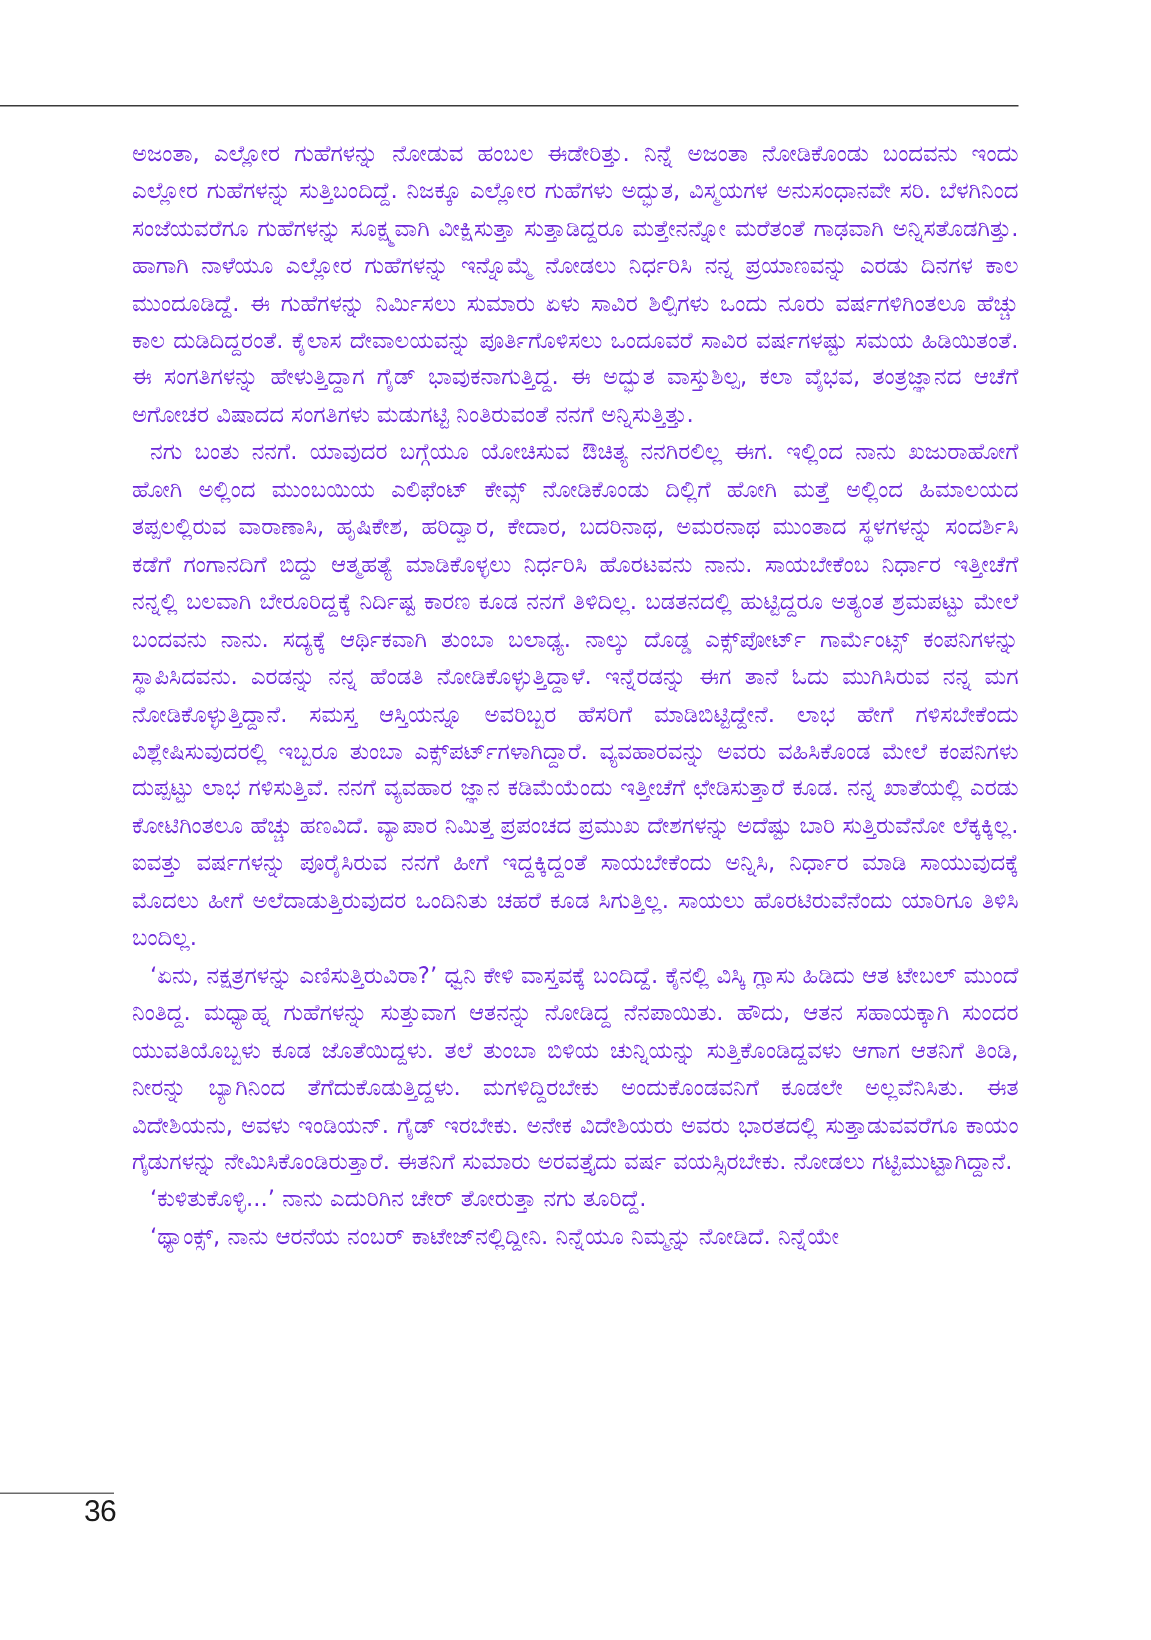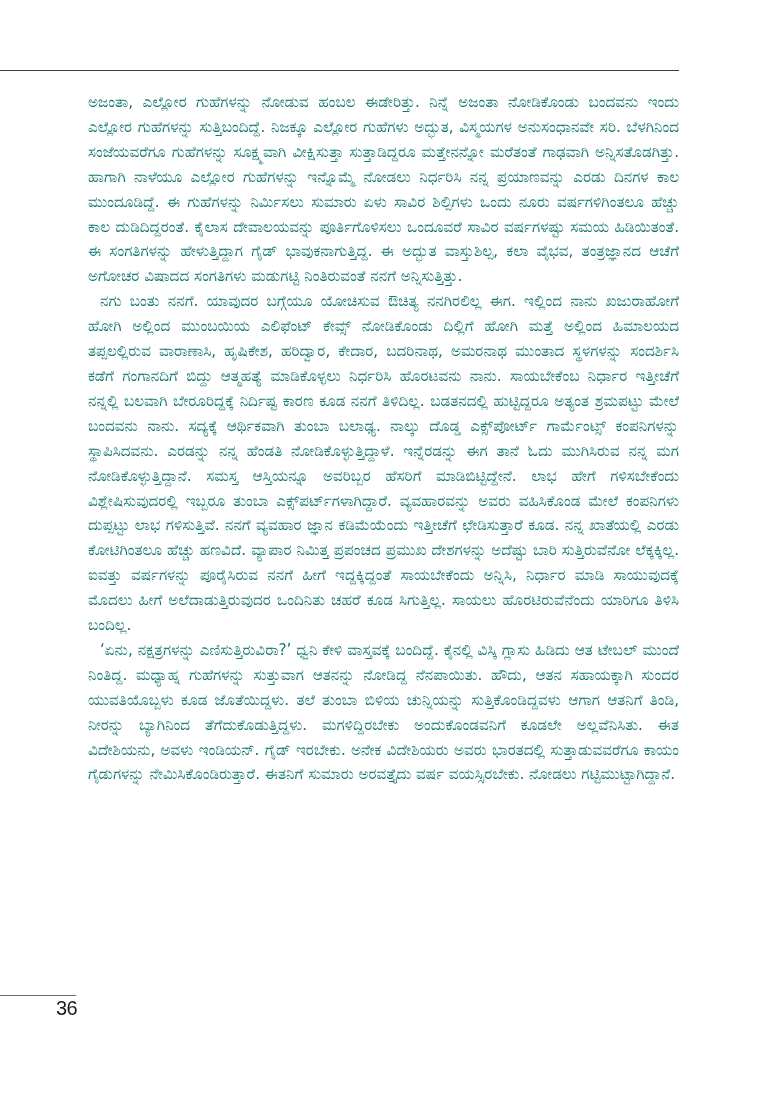--- a/index.html
+++ b/index.html
@@ -23,21 +23,21 @@
       border-top: 1.5px solid #3a3a3a;
     }
     .text-block {
       position: absolute;
       left: 88px;
       top: 90px;
       width: 591px;
       font-family: "DejaVu Sans", sans-serif;
       font-size: 15.2px;
       line-height: 24.9px;
-      color: #0f766e;
+      color: #6d28d9;
     }
     .para {
       margin: 0;
       text-align: justify;
       text-align-last: left;
     }
     .para.indent {
       text-indent: 12px;
     }
     .bottom-rule {
@@ -61,16 +61,18 @@
   </style>
 </head>
 <body>
 
 <div class="top-rule"></div>
 
 <div class="text-block">
   <p class="para">ಅಜಂತಾ, ಎಲ್ಲೋರ ಗುಹೆಗಳನ್ನು ನೋಡುವ ಹಂಬಲ ಈಡೇರಿತ್ತು. ನಿನ್ನೆ ಅಜಂತಾ ನೋಡಿಕೊಂಡು ಬಂದವನು ಇಂದು ಎಲ್ಲೋರ ಗುಹೆಗಳನ್ನು ಸುತ್ತಿಬಂದಿದ್ದೆ. ನಿಜಕ್ಕೂ ಎಲ್ಲೋರ ಗುಹೆಗಳು ಅದ್ಭುತ, ವಿಸ್ಮಯಗಳ ಅನುಸಂಧಾನವೇ ಸರಿ. ಬೆಳಗಿನಿಂದ ಸಂಜೆಯವರೆಗೂ ಗುಹೆಗಳನ್ನು ಸೂಕ್ಷ್ಮವಾಗಿ ವೀಕ್ಷಿಸುತ್ತಾ ಸುತ್ತಾಡಿದ್ದರೂ ಮತ್ತೇನನ್ನೋ ಮರೆತಂತೆ ಗಾಢವಾಗಿ ಅನ್ನಿಸತೊಡಗಿತ್ತು. ಹಾಗಾಗಿ ನಾಳೆಯೂ ಎಲ್ಲೋರ ಗುಹೆಗಳನ್ನು ಇನ್ನೊಮ್ಮೆ ನೋಡಲು ನಿರ್ಧರಿಸಿ ನನ್ನ ಪ್ರಯಾಣವನ್ನು ಎರಡು ದಿನಗಳ ಕಾಲ ಮುಂದೂಡಿದ್ದೆ. ಈ ಗುಹೆಗಳನ್ನು ನಿರ್ಮಿಸಲು ಸುಮಾರು ಏಳು ಸಾವಿರ ಶಿಲ್ಪಿಗಳು ಒಂದು ನೂರು ವರ್ಷಗಳಿಗಿಂತಲೂ ಹೆಚ್ಚು ಕಾಲ ದುಡಿದಿದ್ದರಂತೆ. ಕೈಲಾಸ ದೇವಾಲಯವನ್ನು ಪೂರ್ತಿಗೊಳಿಸಲು ಒಂದೂವರೆ ಸಾವಿರ ವರ್ಷಗಳಷ್ಟು ಸಮಯ ಹಿಡಿಯಿತಂತೆ. ಈ ಸಂಗತಿಗಳನ್ನು ಹೇಳುತ್ತಿದ್ದಾಗ ಗೈಡ್ ಭಾವುಕನಾಗುತ್ತಿದ್ದ. ಈ ಅದ್ಭುತ ವಾಸ್ತುಶಿಲ್ಪ, ಕಲಾ ವೈಭವ, ತಂತ್ರಜ್ಞಾನದ ಆಚೆಗೆ ಅಗೋಚರ ವಿಷಾದದ ಸಂಗತಿಗಳು ಮಡುಗಟ್ಟಿ ನಿಂತಿರುವಂತೆ ನನಗೆ ಅನ್ನಿಸುತ್ತಿತ್ತು.</p>
   <p class="para indent">ನಗು ಬಂತು ನನಗೆ. ಯಾವುದರ ಬಗ್ಗೆಯೂ ಯೋಚಿಸುವ ಔಚಿತ್ಯ ನನಗಿರಲಿಲ್ಲ ಈಗ. ಇಲ್ಲಿಂದ ನಾನು ಖಜುರಾಹೋಗೆ ಹೋಗಿ ಅಲ್ಲಿಂದ ಮುಂಬಯಿಯ ಎಲಿಫೆಂಟ್ ಕೇವ್ಸ್ ನೋಡಿಕೊಂಡು ದಿಲ್ಲಿಗೆ ಹೋಗಿ ಮತ್ತೆ ಅಲ್ಲಿಂದ ಹಿಮಾಲಯದ ತಪ್ಪಲಲ್ಲಿರುವ ವಾರಾಣಾಸಿ, ಹೃಷಿಕೇಶ, ಹರಿದ್ವಾರ, ಕೇದಾರ, ಬದರಿನಾಥ, ಅಮರನಾಥ ಮುಂತಾದ ಸ್ಥಳಗಳನ್ನು ಸಂದರ್ಶಿಸಿ ಕಡೆಗೆ ಗಂಗಾನದಿಗೆ ಬಿದ್ದು ಆತ್ಮಹತ್ಯೆ ಮಾಡಿಕೊಳ್ಳಲು ನಿರ್ಧರಿಸಿ ಹೊರಟವನು ನಾನು. ಸಾಯಬೇಕೆಂಬ ನಿರ್ಧಾರ ಇತ್ತೀಚೆಗೆ ನನ್ನಲ್ಲಿ ಬಲವಾಗಿ ಬೇರೂರಿದ್ದಕ್ಕೆ ನಿರ್ದಿಷ್ಟ ಕಾರಣ ಕೂಡ ನನಗೆ ತಿಳಿದಿಲ್ಲ. ಬಡತನದಲ್ಲಿ ಹುಟ್ಟಿದ್ದರೂ ಅತ್ಯಂತ ಶ್ರಮಪಟ್ಟು ಮೇಲೆ ಬಂದವನು ನಾನು. ಸದ್ಯಕ್ಕೆ ಆರ್ಥಿಕವಾಗಿ ತುಂಬಾ ಬಲಾಢ್ಯ. ನಾಲ್ಕು ದೊಡ್ಡ ಎಕ್ಸ್‌ಪೋರ್ಟ್ ಗಾರ್ಮೆಂಟ್ಸ್ ಕಂಪನಿಗಳನ್ನು ಸ್ಥಾಪಿಸಿದವನು. ಎರಡನ್ನು ನನ್ನ ಹೆಂಡತಿ ನೋಡಿಕೊಳ್ಳುತ್ತಿದ್ದಾಳೆ. ಇನ್ನೆರಡನ್ನು ಈಗ ತಾನೆ ಓದು ಮುಗಿಸಿರುವ ನನ್ನ ಮಗ ನೋಡಿಕೊಳ್ಳುತ್ತಿದ್ದಾನೆ. ಸಮಸ್ತ ಆಸ್ತಿಯನ್ನೂ ಅವರಿಬ್ಬರ ಹೆಸರಿಗೆ ಮಾಡಿಬಿಟ್ಟಿದ್ದೇನೆ. ಲಾಭ ಹೇಗೆ ಗಳಿಸಬೇಕೆಂದು ವಿಶ್ಲೇಷಿಸುವುದರಲ್ಲಿ ಇಬ್ಬರೂ ತುಂಬಾ ಎಕ್ಸ್‌ಪರ್ಟ್‌ಗಳಾಗಿದ್ದಾರೆ. ವ್ಯವಹಾರವನ್ನು ಅವರು ವಹಿಸಿಕೊಂಡ ಮೇಲೆ ಕಂಪನಿಗಳು ದುಪ್ಪಟ್ಟು ಲಾಭ ಗಳಿಸುತ್ತಿವೆ. ನನಗೆ ವ್ಯವಹಾರ ಜ್ಞಾನ ಕಡಿಮೆಯೆಂದು ಇತ್ತೀಚೆಗೆ ಛೇಡಿಸುತ್ತಾರೆ ಕೂಡ. ನನ್ನ ಖಾತೆಯಲ್ಲಿ ಎರಡು ಕೋಟಿಗಿಂತಲೂ ಹೆಚ್ಚು ಹಣವಿದೆ. ವ್ಯಾಪಾರ ನಿಮಿತ್ತ ಪ್ರಪಂಚದ ಪ್ರಮುಖ ದೇಶಗಳನ್ನು ಅದೆಷ್ಟು ಬಾರಿ ಸುತ್ತಿರುವೆನೋ ಲೆಕ್ಕಕ್ಕಿಲ್ಲ. ಐವತ್ತು ವರ್ಷಗಳನ್ನು ಪೂರೈಸಿರುವ ನನಗೆ ಹೀಗೆ ಇದ್ದಕ್ಕಿದ್ದಂತೆ ಸಾಯಬೇಕೆಂದು ಅನ್ನಿಸಿ, ನಿರ್ಧಾರ ಮಾಡಿ ಸಾಯುವುದಕ್ಕೆ ಮೊದಲು ಹೀಗೆ ಅಲೆದಾಡುತ್ತಿರುವುದರ ಒಂದಿನಿತು ಚಹರೆ ಕೂಡ ಸಿಗುತ್ತಿಲ್ಲ. ಸಾಯಲು ಹೊರಟಿರುವೆನೆಂದು ಯಾರಿಗೂ ತಿಳಿಸಿ ಬಂದಿಲ್ಲ.</p>
   <p class="para indent">‘ಏನು, ನಕ್ಷತ್ರಗಳನ್ನು ಎಣಿಸುತ್ತಿರುವಿರಾ?’ ಧ್ವನಿ ಕೇಳಿ ವಾಸ್ತವಕ್ಕೆ ಬಂದಿದ್ದೆ. ಕೈನಲ್ಲಿ ವಿಸ್ಕಿ ಗ್ಲಾಸು ಹಿಡಿದು ಆತ ಟೇಬಲ್ ಮುಂದೆ ನಿಂತಿದ್ದ. ಮಧ್ಯಾಹ್ನ ಗುಹೆಗಳನ್ನು ಸುತ್ತುವಾಗ ಆತನನ್ನು ನೋಡಿದ್ದ ನೆನಪಾಯಿತು. ಹೌದು, ಆತನ ಸಹಾಯಕ್ಕಾಗಿ ಸುಂದರ ಯುವತಿಯೊಬ್ಬಳು ಕೂಡ ಜೊತೆಯಿದ್ದಳು. ತಲೆ ತುಂಬಾ ಬಿಳಿಯ ಚುನ್ನಿಯನ್ನು ಸುತ್ತಿಕೊಂಡಿದ್ದವಳು ಆಗಾಗ ಆತನಿಗೆ ತಿಂಡಿ, ನೀರನ್ನು ಬ್ಯಾಗಿನಿಂದ ತೆಗೆದುಕೊಡುತ್ತಿದ್ದಳು. ಮಗಳಿದ್ದಿರಬೇಕು ಅಂದುಕೊಂಡವನಿಗೆ ಕೂಡಲೇ ಅಲ್ಲವೆನಿಸಿತು. ಈತ ವಿದೇಶಿಯನು, ಅವಳು ಇಂಡಿಯನ್. ಗೈಡ್ ಇರಬೇಕು. ಅನೇಕ ವಿದೇಶಿಯರು ಅವರು ಭಾರತದಲ್ಲಿ ಸುತ್ತಾಡುವವರೆಗೂ ಕಾಯಂ ಗೈಡುಗಳನ್ನು ನೇಮಿಸಿಕೊಂಡಿರುತ್ತಾರೆ. ಈತನಿಗೆ ಸುಮಾರು ಅರವತ್ತೈದು ವರ್ಷ ವಯಸ್ಸಿರಬೇಕು. ನೋಡಲು ಗಟ್ಟಿಮುಟ್ಟಾಗಿದ್ದಾನೆ.</p>
+  <p class="para indent">‘ಕುಳಿತುಕೊಳ್ಳಿ...’ ನಾನು ಎದುರಿಗಿನ ಚೇರ್ ತೋರುತ್ತಾ ನಗು ತೂರಿದ್ದೆ.</p>
+  <p class="para indent">‘ಥ್ಯಾಂಕ್ಸ್, ನಾನು ಆರನೆಯ ನಂಬರ್ ಕಾಟೇಜ್‌ನಲ್ಲಿದ್ದೀನಿ. ನಿನ್ನೆಯೂ ನಿಮ್ಮನ್ನು ನೋಡಿದೆ. ನಿನ್ನೆಯೇ</p>
 </div>
 
 <div class="bottom-rule"></div>
 <div class="page-number">36</div>
 
 </body></html>

